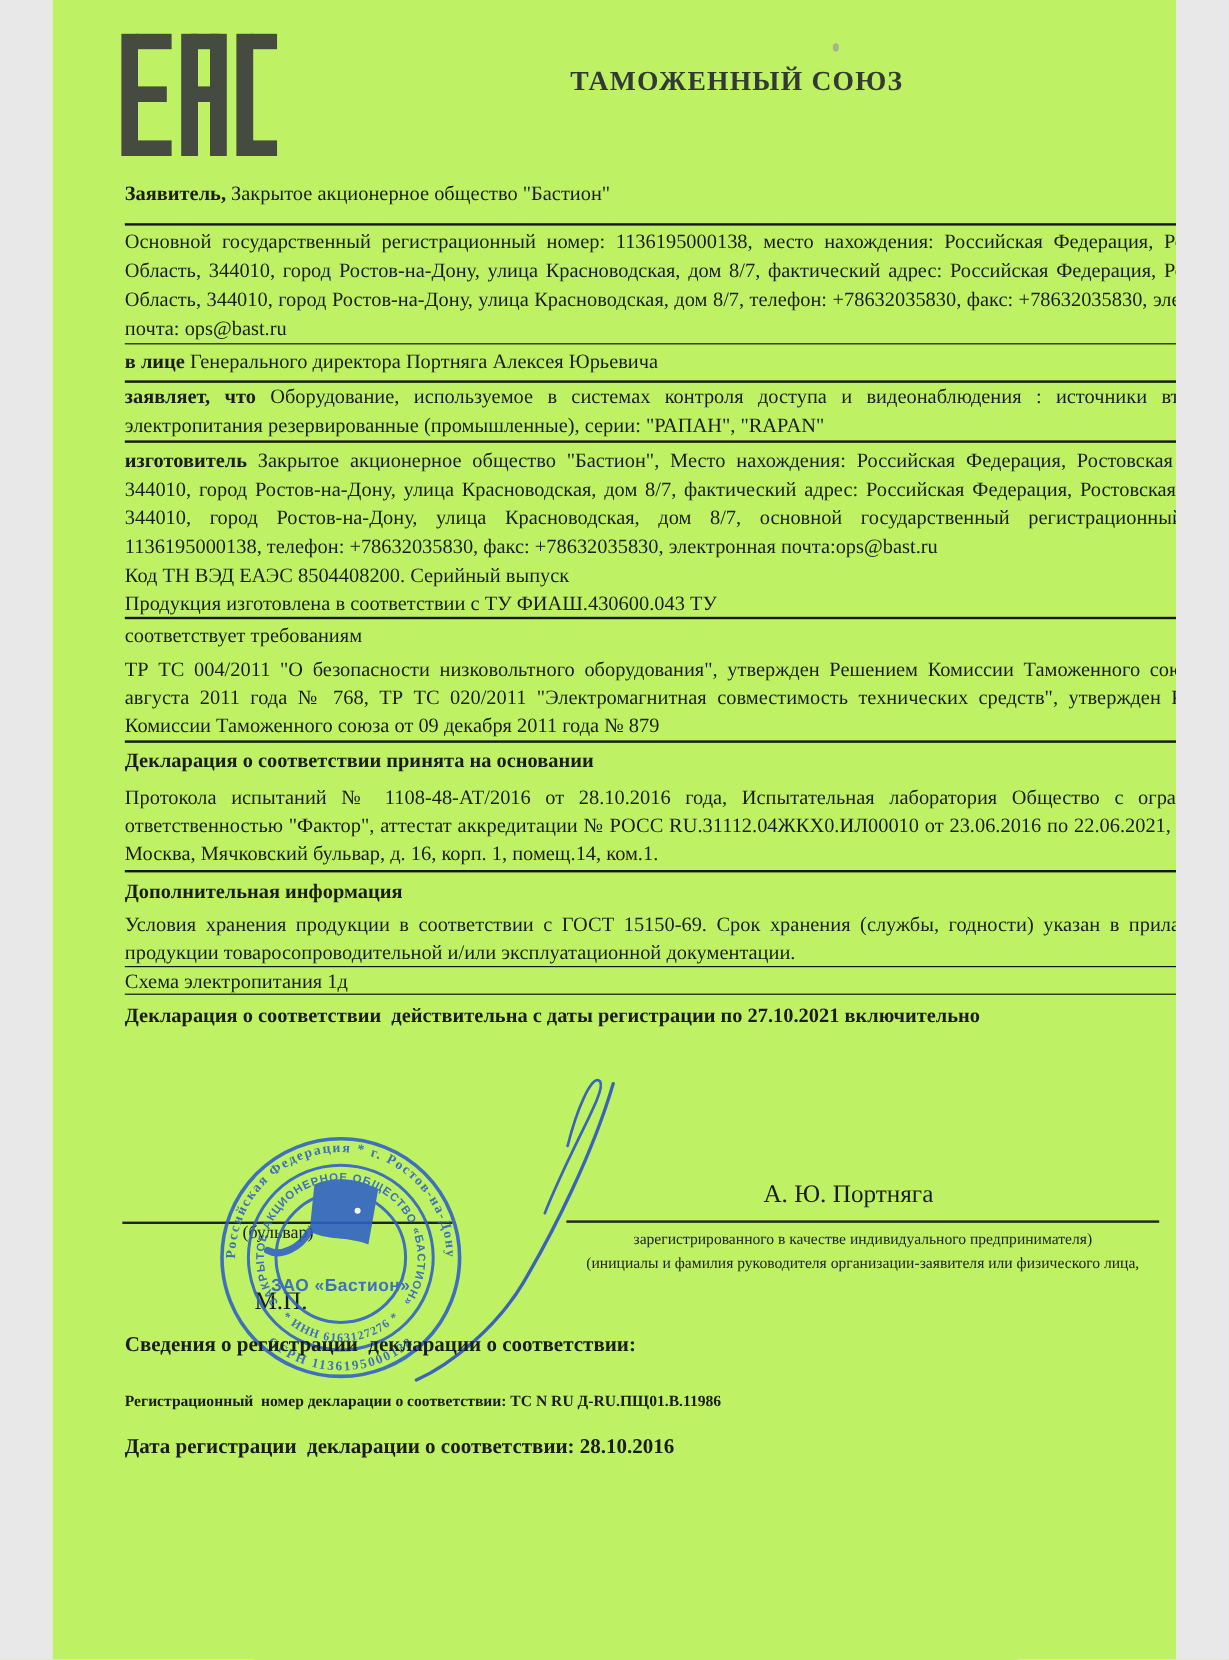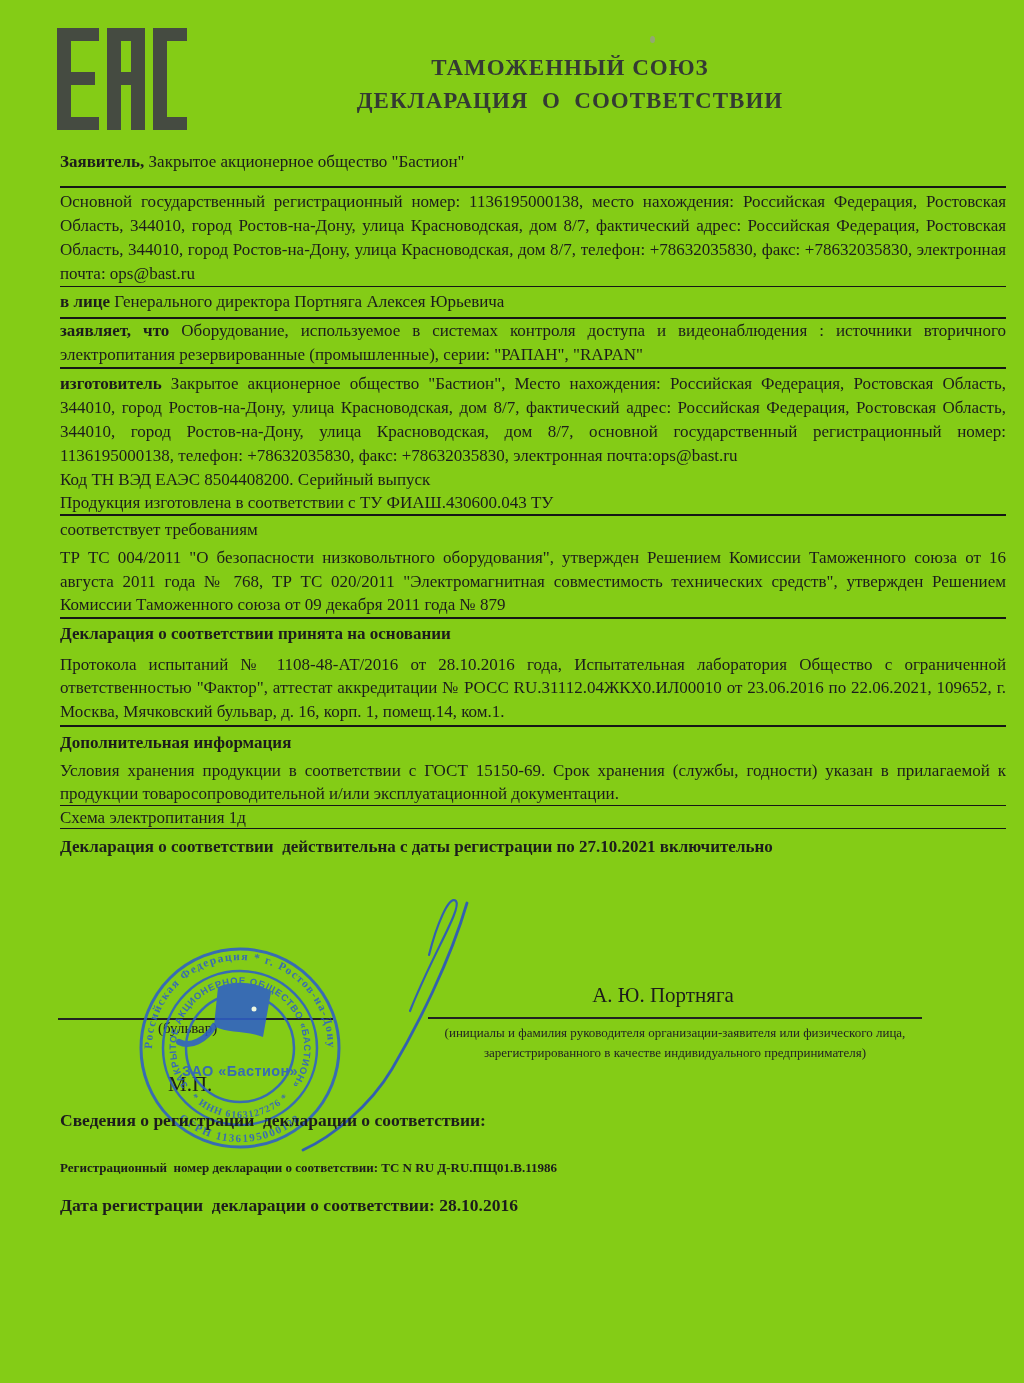--- a/index.html
+++ b/index.html
@@ -1,18 +1,18 @@
 <!DOCTYPE html>
 <html><head>
 <meta charset="utf-8">
 <style>
   html,body{margin:0;padding:0;background:#e8e8e8;}
   .page{
-    position:relative; width:1024px; height:1383px; margin:0 auto;
-    background:#84cc16; overflow:hidden;
+    position:relative; width:936px; height:1383px; margin:0 auto;
+    background:#bef264; overflow:hidden;
     font-family:"Liberation Serif","DejaVu Serif",serif;
     color:#1c1c1c;
   }
   
   .eac-logo{position:absolute; left:57px; top:28px; width:130px; height:102px;}
   .title-block{position:absolute; left:250px; top:52px; width:640px; text-align:center;
     font-weight:bold; color:#343a33;}
   .title-line1{font-size:23px; letter-spacing:1px; line-height:32px; white-space:pre;}
   .title-line2{font-size:23px; letter-spacing:1px; line-height:33px; white-space:pre;}
   .speck{position:absolute; left:650px; top:36px; width:5px; height:7px; background:#9a9a98; border-radius:50%; opacity:.7;}
@@ -72,21 +72,20 @@
       <rect x="96" y="0" width="14" height="102"></rect>
       <rect x="108" y="0" width="22" height="13"></rect>
       <rect x="108" y="89" width="22" height="13"></rect>
     </g>
   </svg>
 
   <div class="speck"></div>
 
   <div class="title-block">
     <div class="title-line1">ТАМОЖЕННЫЙ СОЮЗ</div>
-    <div class="title-line2">ДЕКЛАРАЦИЯ  О  СООТВЕТСТВИИ</div>
   </div>
 
   <div class="content">
 
     <p class="p-applicant"><span class="lead">Заявитель, </span><span>Закрытое акционерное общество "Бастион"</span></p>
 
     <hr class="rule">
 
     <p class="p-details">Основной государственный регистрационный номер: 1136195000138, место нахождения: Российская Федерация, Ростовская Область, 344010, город Ростов-на-Дону, улица Красноводская, дом 8/7, фактический адрес: Российская Федерация, Ростовская Область, 344010, город Ростов-на-Дону, улица Красноводская, дом 8/7, телефон: +78632035830, факс: +78632035830, электронная почта: ops@bast.ru</p>
 
@@ -127,22 +126,22 @@
 
     <p class="p-valid">Декларация о соответствии  действительна с даты регистрации по 27.10.2021 включительно</p>
   </div>
 
   <div class="sig-line-left"></div>
   <div class="sig-line-right"></div>
   <div class="podpis-label">(бульвар)</div>
   <div class="mp-label">М.П.</div>
   <div class="head-name">А. Ю. Портняга</div>
   <div class="name-caption">
+    <div>зарегистрированного в качестве индивидуального предпринимателя)</div>
     <div>(инициалы и фамилия руководителя организации-заявителя или физического лица,</div>
-    <div>зарегистрированного в качестве индивидуального предпринимателя)</div>
   </div>
 
   <svg class="stamp-svg" viewBox="0 0 208 206" aria-hidden="true">
     <defs>
       <path id="arc-outer-top" d="M 27.8 147 A 88 88 0 1 1 180.2 147"></path>
       <path id="arc-outer-bottom" d="M 22.6 150 A 94 94 0 0 0 185.4 150"></path>
       <path id="arc-mid-top" d="M 64.6 153.4 A 64 64 0 1 1 143.4 153.4"></path>
       <path id="arc-mid-bottom" d="M 52 149.8 A 70 70 0 0 0 156 149.8"></path>
     </defs>
     <g fill="none" stroke="#2e5fc8">

